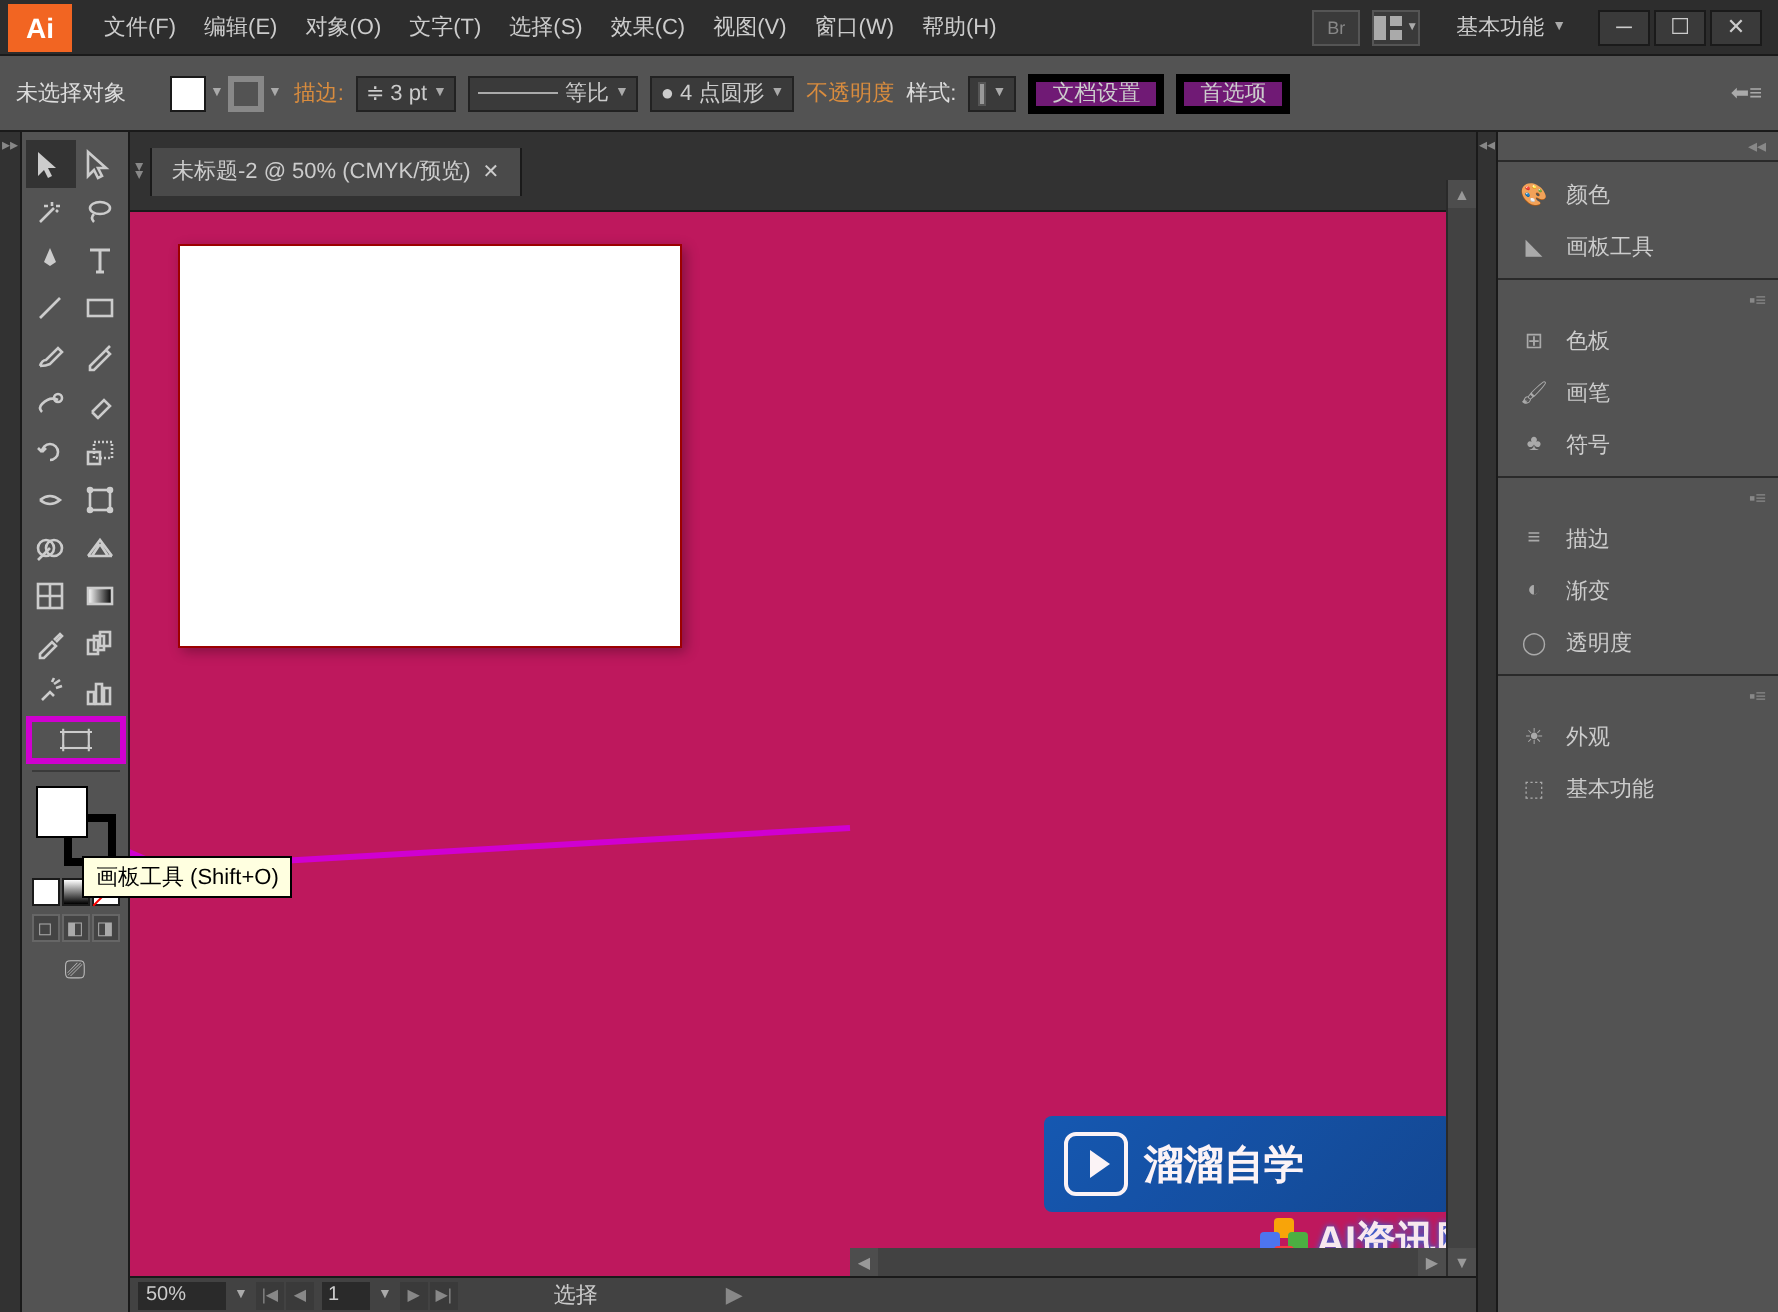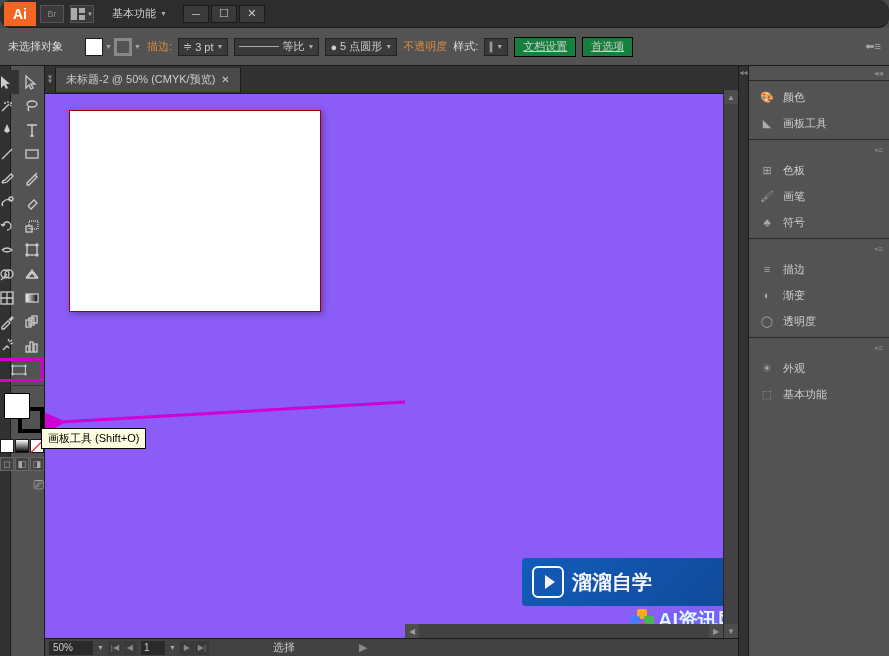--- a/index.html
+++ b/index.html
@@ -1,78 +1,78 @@
 <!DOCTYPE html>
 <html><head>
   <meta charset="utf-8">
   <style>
     * { margin: 0; padding: 0; box-sizing: border-box; font-family: "Microsoft YaHei", sans-serif; }
     body { background: #4a4a4a; color: #ccc; overflow: hidden; width: 889px; height: 656px; font-size: 11px; }
     
-    .titlebar { height: 28px; background: #2d2d2d; display: flex; align-items: center; border-bottom: 1px solid #1a1a1a; border-radius: 11px; }
+    .titlebar { height: 28px; background: #2d2d2d; display: flex; align-items: center; border-bottom: 1px solid #1a1a1a; }
     .logo-box { width: 32px; height: 24px; background: #f26522; color: #fff; font-weight: bold; font-size: 14px; display: flex; align-items: center; justify-content: center; margin-left: 4px; }
     .menu-items { display: flex; gap: 2px; margin-left: 10px; flex: 1; }
     .menu-item { padding: 3px 6px; color: #ccc; cursor: default; }
     .search-box { width: 24px; height: 18px; background: #3a3a3a; border: 1px solid #555; margin: 0 4px; display: flex; align-items: center; justify-content: center; font-size: 9px; color: #888; }
     .layout-icon { width: 24px; height: 18px; background: #3a3a3a; margin: 0 2px; border: 1px solid #555; display:flex; align-items:center; justify-content:center; }
     .layout-icon .arrow-d { font-size: 6px; color: #aaa; margin-left: 2px; }
     .workspace-sel { padding: 2px 8px; color: #ccc; margin: 12px 8px; display:flex; align-items:center; gap:4px; }
     .window-btns { display: flex; gap: 2px; margin-right: 8px; }
     .win-btn { width: 26px; height: 18px; background: #3a3a3a; color: #ccc; display: flex; align-items: center; justify-content: center; font-size: 11px; border: 1px solid #1a1a1a; cursor: default; }
 
     .control-bar { height: 38px; background: #535353; border-bottom: 1px solid #1a1a1a; display: flex; align-items: center; padding: 0 8px; gap: 6px; }
     .ctrl-label { color: #ddd; }
     .fill-stroke-mini { display: flex; gap: 2px; align-items: center; }
     .swatch-mini { width: 18px; height: 18px; border: 1px solid #1a1a1a; background: #fff; }
     .swatch-mini.stroke { background: none; border: 3px solid #888; position:relative; }
     .arrow-down { font-size: 7px; color: #aaa; }
     .ctrl-drop { background: #3a3a3a; border: 1px solid #222; padding: 1px 4px; color: #ccc; display: flex; align-items: center; gap: 3px; height: 18px; }
     .stroke-style-line { width: 40px; height: 1px; border-top: 1px solid #aaa; }
-    .ctrl-btn { background: #15803d; border: 1px solid #000000; padding: 2px 8px; color: #ccc; height: 20px; display: flex; align-items: center; text-decoration: underline; }
+    .ctrl-btn { background: #701a75; border: 4px solid #000000; padding: 2px 8px; color: #ccc; height: 20px; display: flex; align-items: center; }
     .orange-txt { color: #d98c3e; }
     .spacer { flex: 1; }
 
     .main-area { display: flex; height: calc(656px - 28px - 38px); position: relative; }
     
     .dock-strip { width: 11px; background: #323232; border-right: 1px solid #1a1a1a; display:flex; justify-content:center; padding-top:2px;}
     .dock-arrow { font-size: 8px; color: #888; }
     
-    .tools-panel { width: 34px; background: #535353; display: flex; flex-direction: column; align-items: flex-end; padding-top: 4px; gap: 0; border-right: 1px solid #1a1a1a; position:relative;}
+    .tools-panel { width: 54px; background: #535353; display: flex; flex-direction: column; align-items: center; padding-top: 4px; gap: 0; border-right: 1px solid #1a1a1a; position:relative;}
     .tool-row { display: flex; width: 50px; }
     .tool-slot { width: 25px; height: 24px; display: flex; align-items: center; justify-content: center; color: #ccc; font-size: 14px; cursor: default; position: relative; }
     .tool-slot.selected { background: #333; }
     .tool-slot.highlighted { border: 3px solid #d000d0; }
     .tool-slot svg { width: 16px; height: 16px; stroke: #ccc; fill: none; stroke-width: 1.3; }
     .tool-slot svg.fill { fill: #ccc; stroke: none; }
     .divider { width: 44px; height: 1px; background: #3a3a3a; margin: 3px 0; }
     .fill-stroke-big { width: 40px; height: 40px; position: relative; margin: 4px 0; }
     .fill-big { position: absolute; width: 26px; height: 26px; background: #fff; border: 1px solid #000; top: 0; left: 0; z-index:2;}
     .stroke-big { position: absolute; width: 26px; height: 26px; background: #535353; border: 4px solid #000; bottom: 0; right: 0; }
     .color-row { display: flex; gap: 1px; margin-top: 2px; }
     .color-sw { width: 14px; height: 14px; border: 1px solid #1a1a1a; }
     .mode-row { display: flex; gap: 1px; margin-top: 4px; }
     .mode-sw { width: 14px; height: 14px; border: 1px solid #666; background: #444; display:flex;align-items:center;justify-content:center; font-size:9px; color:#aaa;}
     .hand-indicator { margin-top: 6px; display:flex; align-items:center; gap:2px; color:#bbb; font-size:13px;}
 
     .tooltip { position: absolute; background: #ffffe0; color: #000; border: 1px solid #000; padding: 2px 6px; font-size: 11px; white-space: nowrap; z-index: 100;}
     
     .doc-area { flex: 1; background: #4a4a4a; display: flex; flex-direction: column; position: relative; overflow:hidden;}
-    .tab-bar { height: 28px; background: #323232; display: flex; align-items: center; border-bottom: 1px solid #1a1a1a; }
+    .tab-bar { height: 40px; background: #323232; display: flex; align-items: center; border-bottom: 1px solid #1a1a1a; }
     .dock-strip-h { width: 11px; height:24px; background:#323232; display:flex; flex-direction:column; align-items:center; justify-content:center; border-right:1px solid #1a1a1a;}
     .doc-tab { padding: 3px 10px; background: #4a4a4a; color: #ccc; border-right: 1px solid #1a1a1a; display: flex; align-items: center; gap: 6px; height: 24px;}
     .close-x { font-size: 10px; }
-    .canvas-wrapper { flex: 1; position: relative; background: #8b5cf6; }
+    .canvas-wrapper { flex: 1; position: relative; background: #be185d; }
     .artboard { position: absolute; top: 16px; left: 24px; width: 252px; height: 202px; background: #fff; border: 1px solid #9c0000; box-shadow: 2px 2px 6px rgba(0,0,0,0.3); }
     .arrow-annot { position: absolute; top: 300px; left: 0; width: 370px; height: 40px; pointer-events: none;}
     .status-bar { height: 18px; background: #424242; display: flex; align-items: center; border-top: 1px solid #1a1a1a; gap: 4px; padding-left: 4px; }
     .zoom-box { background: #2a2a2a; color: #ccc; padding: 0 4px; width: 44px; font-size: 10px; height:14px; display:flex; align-items:center; }
     .nav-group { display: flex; gap: 1px; }
     .nav-btn { width: 14px; height: 14px; background: #3a3a3a; color: #888; display: flex; align-items: center; justify-content: center; font-size: 8px; }
     .page-box { background: #2a2a2a; color: #ccc; width: 24px; font-size: 10px; height:14px; display:flex; align-items:center; padding:0 3px;}
-    .status-txt { margin-left: 60px; color: #ccc; }
+    .status-txt { margin-left: 44px; color: #ccc; }
     .scrollbar-v { position: absolute; right: 0; top: 24px; bottom: 18px; width: 15px; background: #424242; border-left: 1px solid #2a2a2a;}
     .sb-arrow { height: 14px; display: flex; align-items:center; justify-content:center; font-size:8px; color:#999; background:#4d4d4d;}
     .sb-track { flex: 1; background: #424242; }
     .scrollbar-h { position:absolute; bottom:18px; left: 360px; right: 15px; height: 14px; background:#424242; display:flex;}
     .sb-arrow-h { width: 14px; display: flex; align-items:center; justify-content:center; font-size:8px; color:#999; background:#4d4d4d;}
 
     .right-dock-strip { width: 10px; background: #323232; display:flex; justify-content:center; padding-top:2px; border-left:1px solid #1a1a1a;}
 
     .right-panels { width: 141px; background: #535353; display: flex; flex-direction: column; border-left: 1px solid #1a1a1a; }
     .panel-group { border-top: 1px solid #2a2a2a; padding: 3px 0; }
@@ -85,20 +85,31 @@
     .wm-play::after { content: ''; border-left: 10px solid #fff; border-top: 7px solid transparent; border-bottom: 7px solid transparent; margin-left: 3px;}
     .watermark2 { position: absolute; right: 0; bottom: 4px; color: #fff; font-size: 20px; font-weight: bold; text-shadow: 0 0 3px #0080ff; display:flex; align-items:center; gap:4px; opacity: 0.9;}
     .wm2-icon { width: 24px; height: 24px; position: relative; }
     .wm2-icon span { position: absolute; width: 10px; height: 10px; border-radius: 2px;}
   </style>
 </head>
 <body>
 
 <div class="titlebar">
   <div class="logo-box">Ai</div>
+  <div class="menu-items">
+    <div class="menu-item">文件(F)</div>
+    <div class="menu-item">编辑(E)</div>
+    <div class="menu-item">对象(O)</div>
+    <div class="menu-item">文字(T)</div>
+    <div class="menu-item">选择(S)</div>
+    <div class="menu-item">效果(C)</div>
+    <div class="menu-item">视图(V)</div>
+    <div class="menu-item">窗口(W)</div>
+    <div class="menu-item">帮助(H)</div>
+  </div>
   <div class="search-box">Br</div>
   <div class="layout-icon">
     <svg width="14" height="12" viewBox="0 0 14 12">
         <rect x="0" y="0" width="6" height="12" fill="#aaa"></rect>
         <rect x="8" y="0" width="6" height="5" fill="#aaa"></rect>
         <rect x="8" y="7" width="6" height="5" fill="#aaa"></rect>
       </svg>
     <span class="arrow-d">▼</span>
   </div>
   <div class="workspace-sel">
@@ -127,21 +138,21 @@
       <span>3 pt</span>
       <span class="arrow-down">▼</span>
     </div>
   <div class="ctrl-drop">
       <div class="stroke-style-line"></div>
       <span>等比</span>
       <span class="arrow-down">▼</span>
     </div>
   <div class="ctrl-drop">
       <span>●</span>
-      <span>5 点圆形</span>
+      <span>4 点圆形</span>
       <span class="arrow-down">▼</span>
     </div>
   <div class="orange-txt">不透明度</div>
   <div class="ctrl-label">样式:</div>
   <div class="ctrl-drop" style="width:24px;">
       <div style="width:12px;height:12px;background:#999;border:1px solid #555;"></div>
       <span class="arrow-down">▼</span>
     </div>
   <div class="ctrl-btn">文档设置</div>
   <div class="ctrl-btn">首选项</div>

